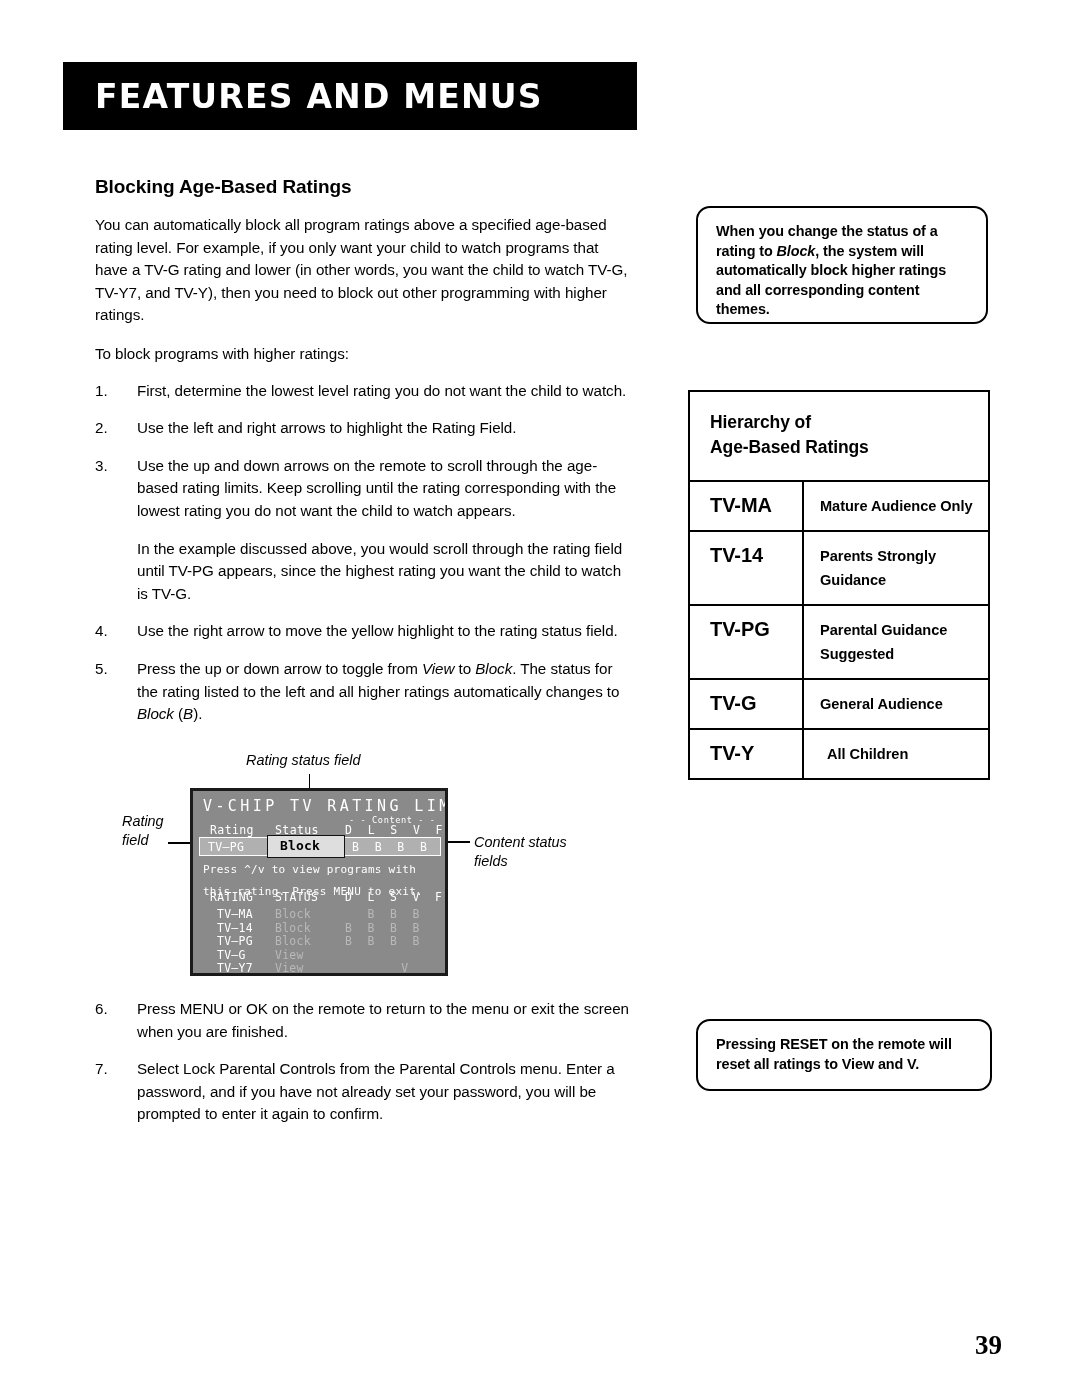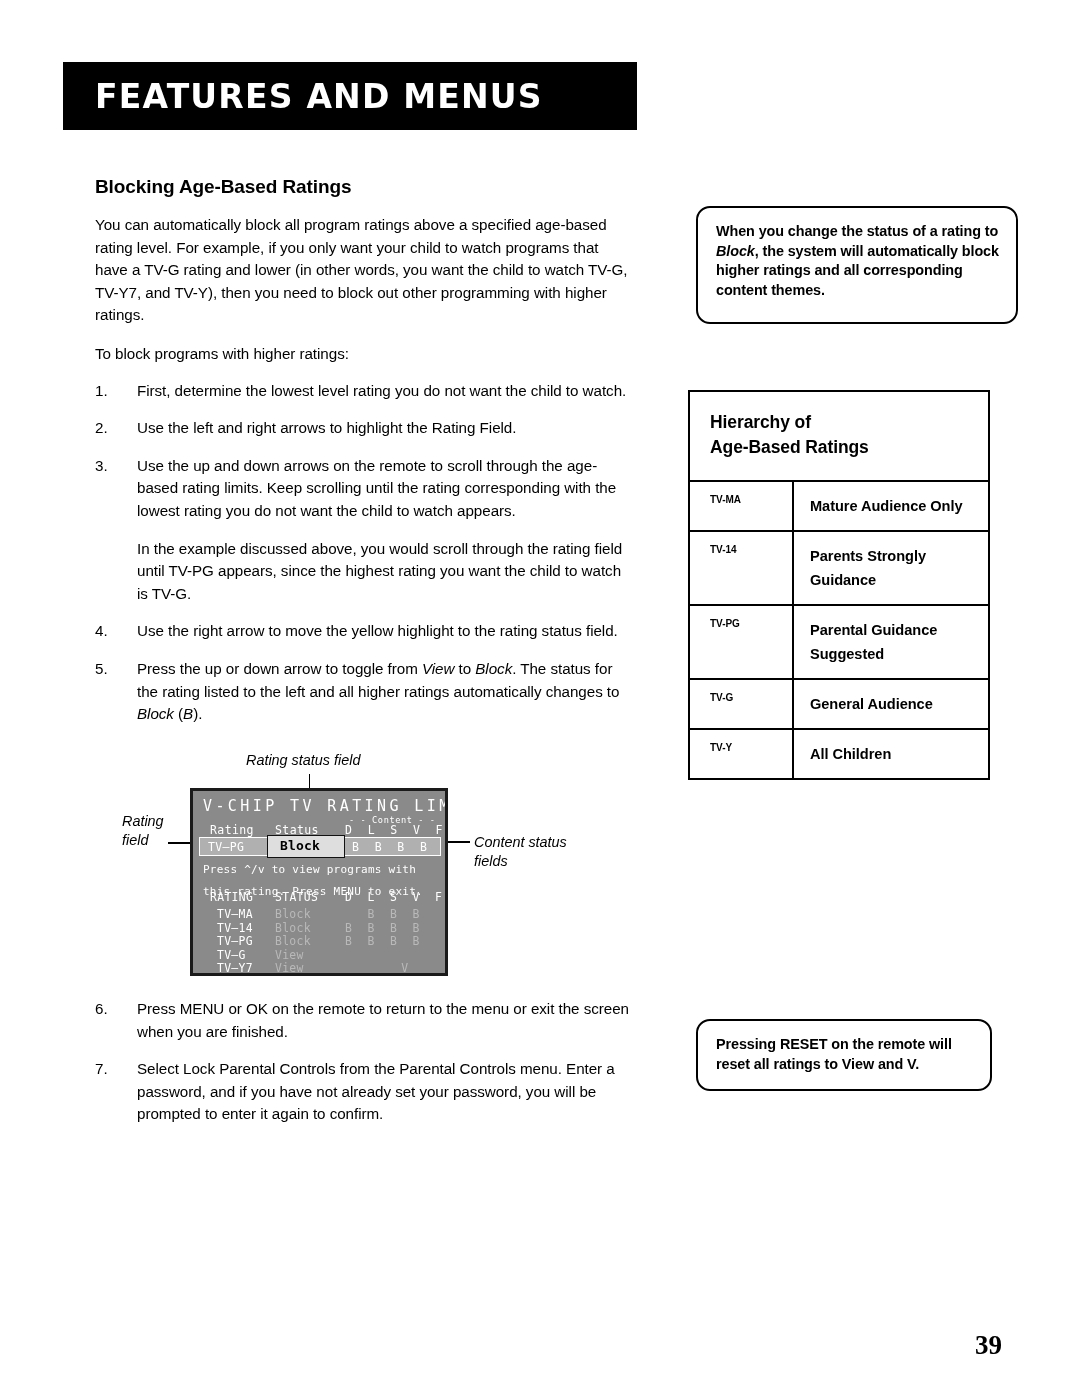--- a/index.html
+++ b/index.html
@@ -320,21 +320,21 @@
     box-sizing: border-box;
     background: #ffffff;
     font-size: 14.4px;
     font-weight: bold;
     line-height: 19.6px;
     letter-spacing: -0.1px;
   }
   .callout .inner { padding: 14px 16px 13px 18px; }
 
   #callout-block-status {
-    left: 696px; top: 206px; width: 322px; height: 118px;
+    left: 696px; top: 206px; width: 292px; height: 118px;
   }
   #callout-reset {
     left: 696px; top: 1019px; width: 296px; height: 72px;
   }
 
   .hierarchy {
     position: absolute;
     left: 688px;
     top: 390px;
     width: 302px;
@@ -347,26 +347,26 @@
     font-size: 17.5px;
     font-weight: bold;
     line-height: 25px;
     border-bottom: 2.2px solid #000000;
     letter-spacing: -0.1px;
   }
   .hier-row {
     display: flex;
     border-bottom: 2.2px solid #000000;
   }
-  .hier-row:last-child { border-bottom: none; }
+  .hier-row:last-child { border-bottom: none; gap: 7px; }
   .hier-code {
-    width: 104px;
+    width: 114px;
     box-sizing: border-box;
     padding: 12px 16px 12px 20px;
-    font-size: 10px;
+    font-size: 20px;
     font-weight: bold;
     border-right: 2.2px solid #000000;
     letter-spacing: -0.05px;
   }
   .hier-desc {
     flex: 1;
     box-sizing: border-box;
     padding: 12px 8px 12px 16px;
     font-size: 14.6px;
     font-weight: bold;

